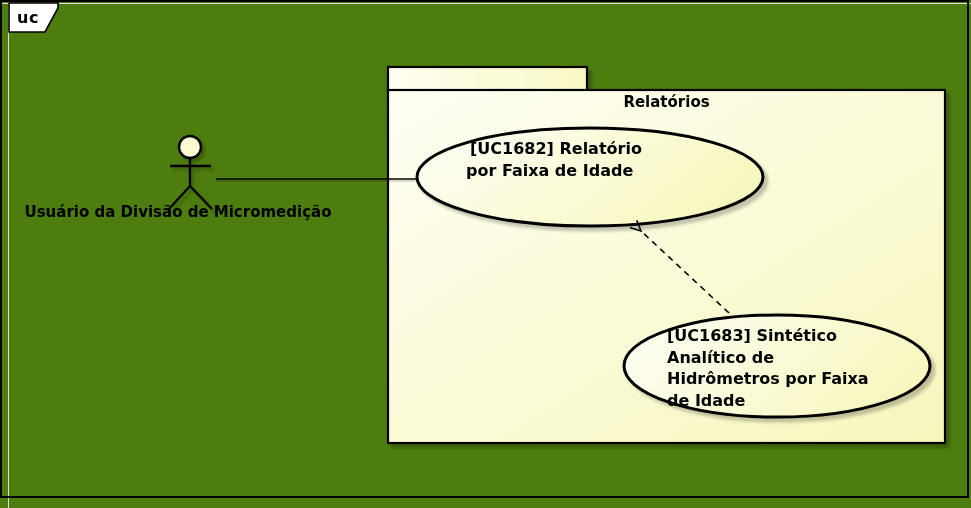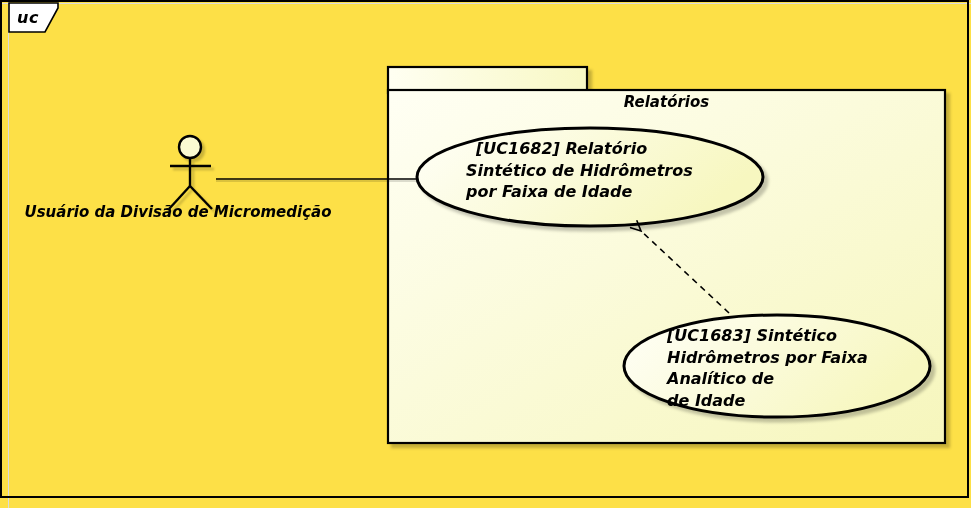--- a/index.html
+++ b/index.html
@@ -1,31 +1,30 @@
 <!DOCTYPE html>
 <html><head>
 <meta charset="utf-8">
 <style>
   html,body{margin:0;padding:0;background:#ffffff;}
   .stage{
     position:relative;
     width:971px;height:508px;
-    background:#fde047;
+    background:#4d7c0f;
     font-family:"DejaVu Sans","Liberation Sans",sans-serif;
     overflow:hidden;
-    font-style:italic;
   }
   .stage svg{position:absolute;left:0;top:0;}
   .txt{position:absolute;z-index:2;color:#000;white-space:nowrap;}
   .uc-tag{left:17px;top:8px;font-size:16px;font-weight:bold;letter-spacing:.5px;}
   .actor-label{left:8px;top:203px;width:340px;text-align:center;font-size:15px;font-weight:bold;}
   .pkg-title{left:388px;top:93px;width:557px;text-align:center;font-size:15px;font-weight:bold;}
   .uc-text{font-size:16px;font-weight:bold;line-height:21.5px;}
   .uc1-text{left:466px;top:138px;}
-  .uc1-text .line:first-child{margin-left:10px;}
+  .uc1-text .line:first-child{margin-left:4px;}
   .uc2-text{left:667px;top:325px;}
   .extend-label{left:612px;top:250px;width:135px;text-align:center;font-size:15px;font-weight:normal;color:#1c1c1c;}
   .shadowed{filter:drop-shadow(4px 4px 1.5px rgba(0,0,0,0.22));}
   .shadowed-small{filter:drop-shadow(3px 3px 1px rgba(0,0,0,0.20));}
 </style>
 </head>
 <body>
 
 <div class="stage">
 
@@ -77,25 +76,24 @@
   </svg>
 
   <div class="txt uc-tag">uc</div>
 
   <div class="txt pkg-title">Relatórios</div>
 
   <div class="txt actor-label">Usuário da Divisão de Micromedição</div>
 
   <div class="txt uc-text uc1-text">
     <div class="line">[UC1682] Relatório</div>
-    <div class="line">Sintético de Hidrômetros</div>
     <div class="line">por Faixa de Idade</div>
   </div>
 
   <div class="txt uc-text uc2-text">
     <div class="line">[UC1683] Sintético</div>
+    <div class="line">Analítico de</div>
     <div class="line">Hidrômetros por Faixa</div>
-    <div class="line">Analítico de</div>
     <div class="line">de Idade</div>
   </div>
 
 
 </div>
 
 </body></html>

